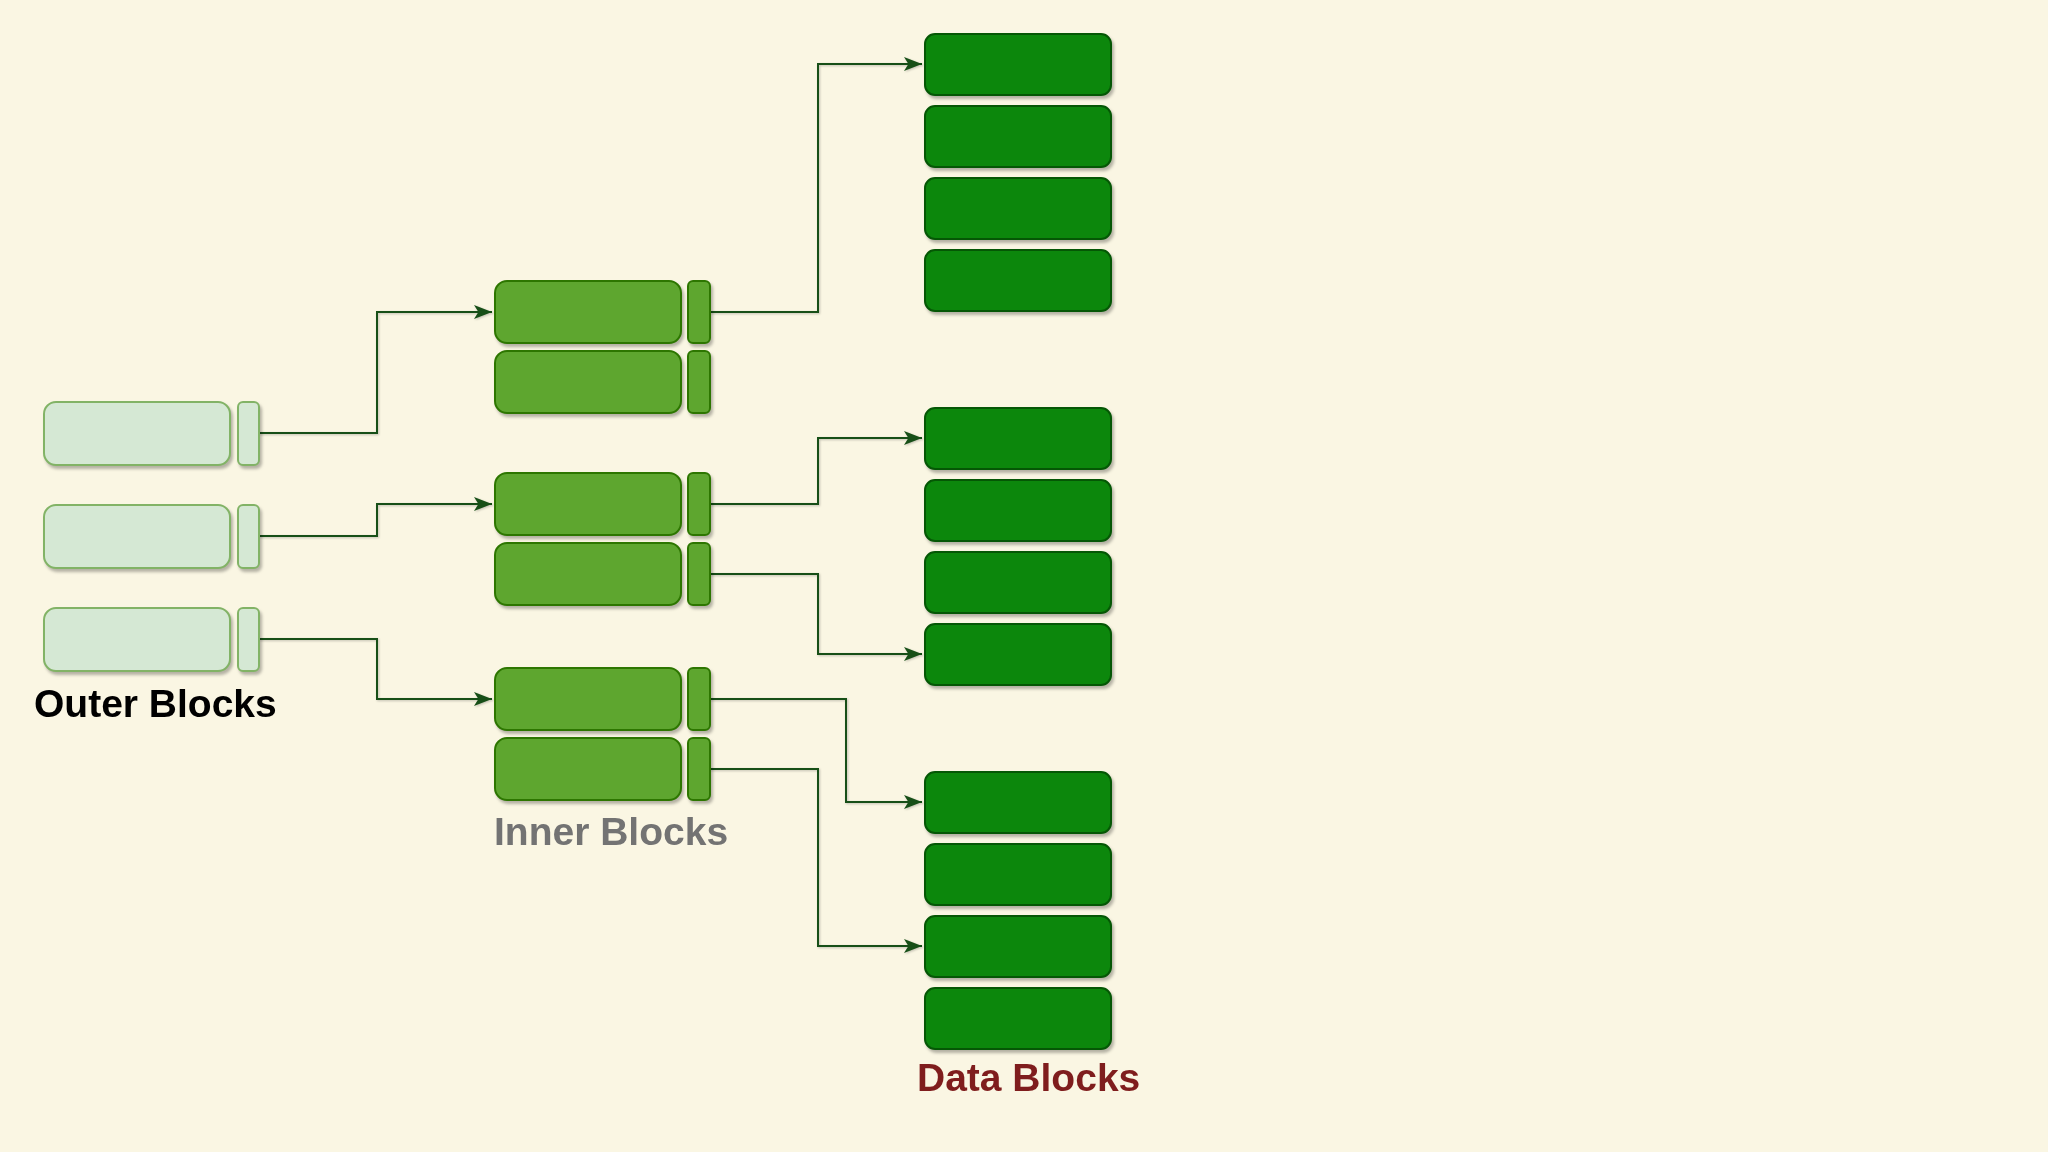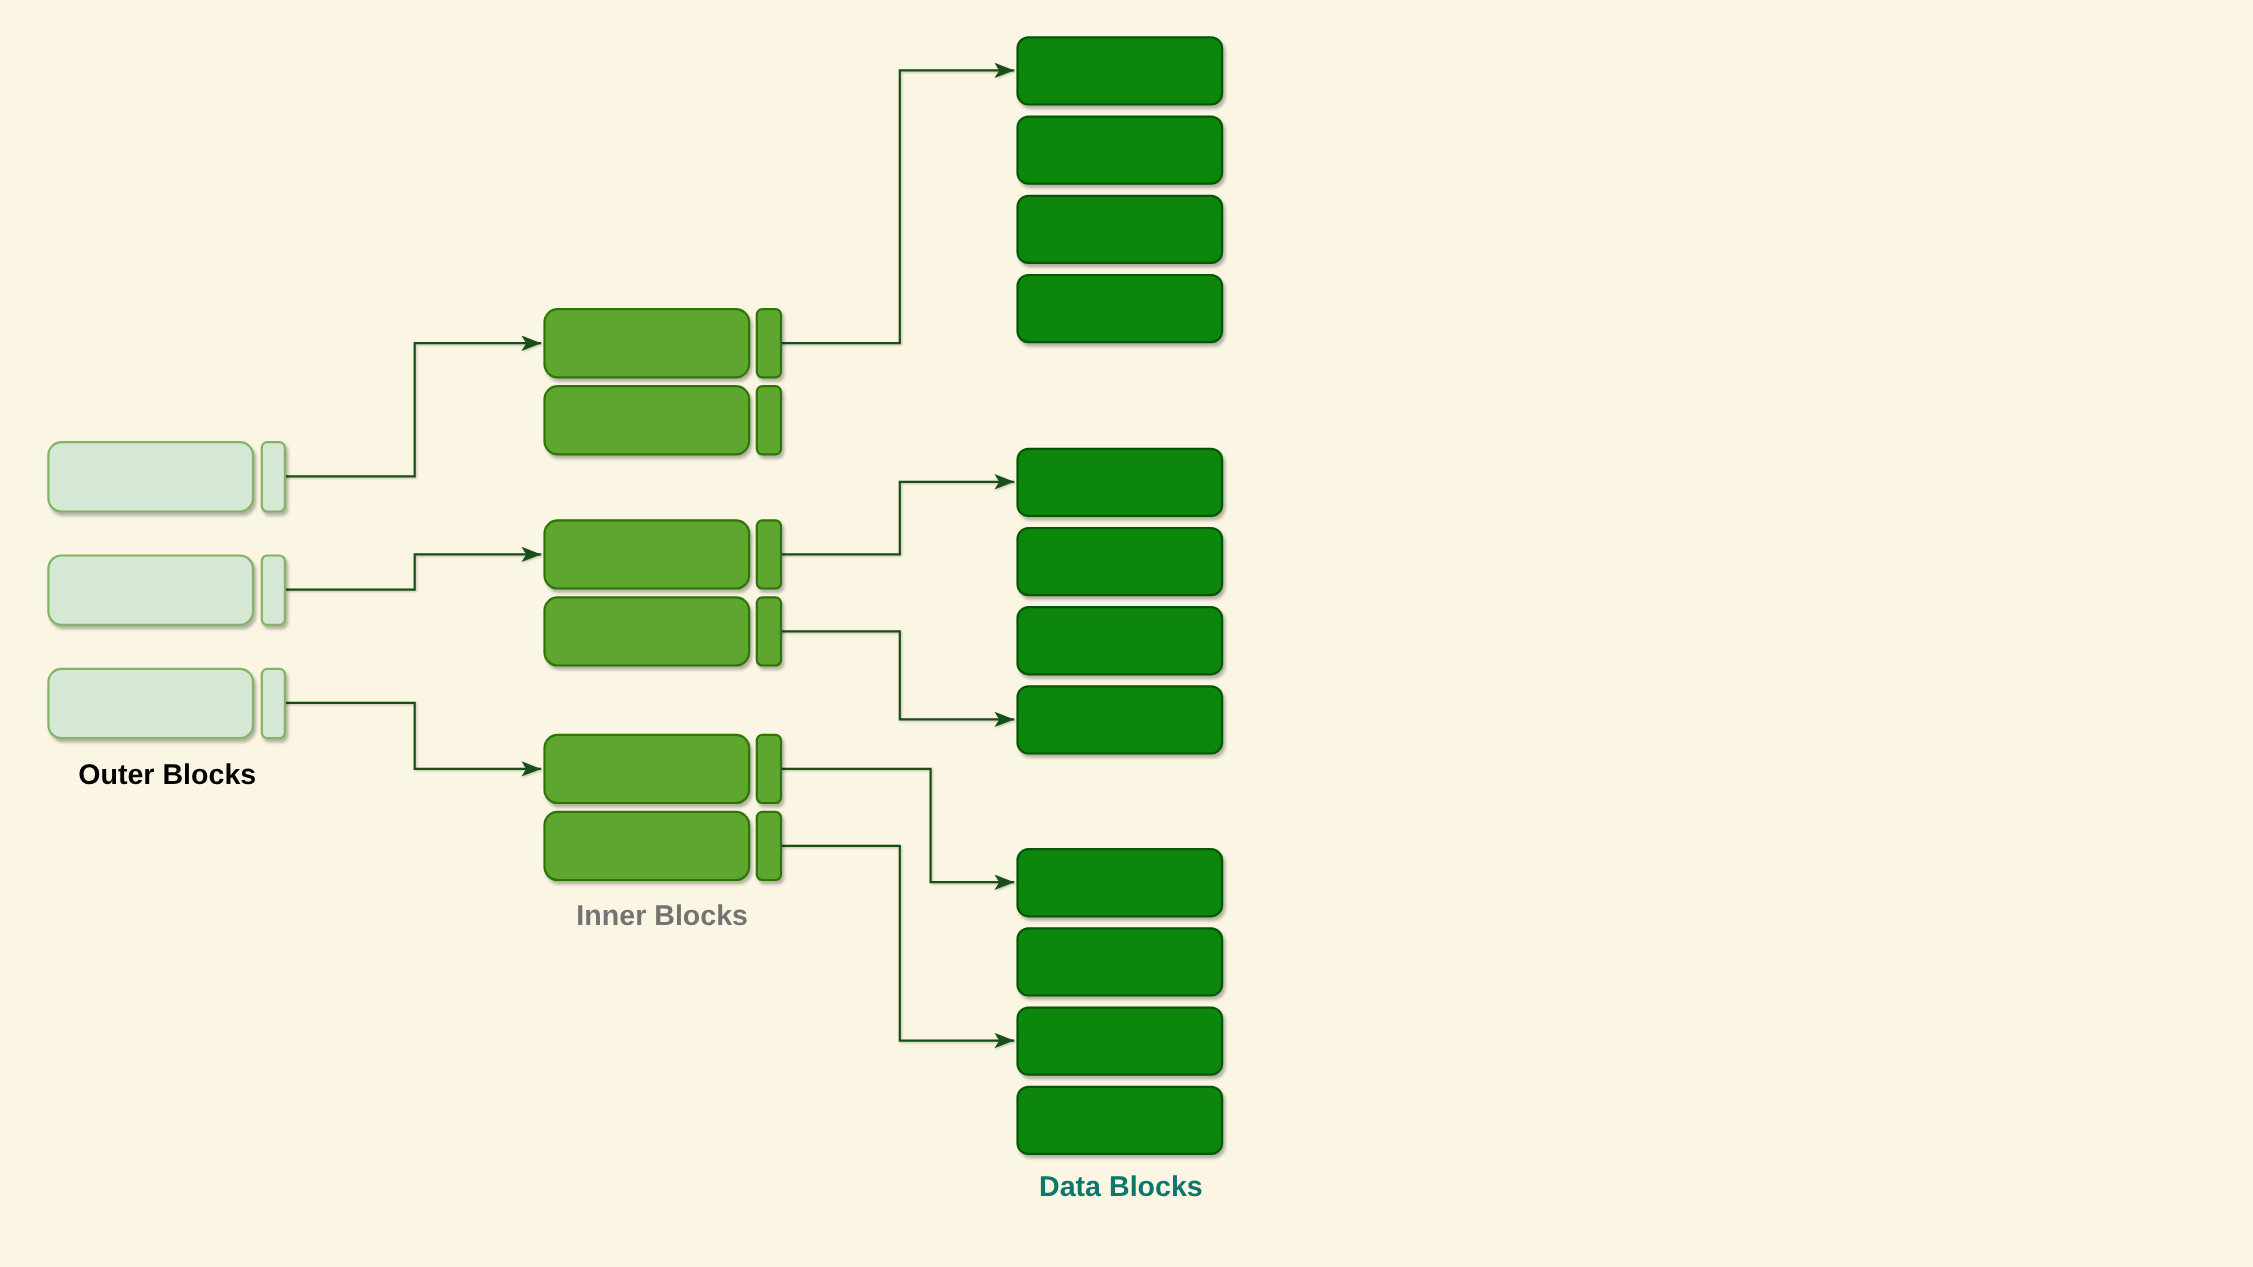--- a/index.html
+++ b/index.html
@@ -11,21 +11,21 @@
   #canvas {
     position: relative;
     width: 2048px; height: 1152px;
   }
   #diagram-svg { position: absolute; left: 0; top: 0; }
   .block { filter: drop-shadow(2px 3px 1.5px rgba(0,0,0,0.28)); }
   .connector { filter: drop-shadow(1px 1.5px 0.8px rgba(0,0,0,0.22)); }
   .diagram-label {
     position: absolute;
     font-weight: bold;
-    font-size: 26px;
+    font-size: 39px;
     line-height: 36px;
     color: #000;
     text-align: center;
     white-space: nowrap;
   }
   .label-outer { left: 34px;  top: 686px;  width: 236px; }
   .label-inner { left: 494px; top: 814px;  width: 216px; }
   .label-data  { left: 917px; top: 1060px; width: 204px; }
 </style>
 </head>
@@ -77,14 +77,14 @@
         <rect x="925" y="624" width="186" height="61" rx="10" ry="10" fill="#0C870C" stroke="#055705" stroke-width="2" class="block"></rect>
         <rect x="925" y="772" width="186" height="61" rx="10" ry="10" fill="#0C870C" stroke="#055705" stroke-width="2" class="block"></rect>
         <rect x="925" y="844" width="186" height="61" rx="10" ry="10" fill="#0C870C" stroke="#055705" stroke-width="2" class="block"></rect>
         <rect x="925" y="916" width="186" height="61" rx="10" ry="10" fill="#0C870C" stroke="#055705" stroke-width="2" class="block"></rect>
         <rect x="925" y="988" width="186" height="61" rx="10" ry="10" fill="#0C870C" stroke="#055705" stroke-width="2" class="block"></rect>
       </g>
   </svg>
 
   <div class="diagram-label label-outer" style="color: rgb(0, 0, 0);">Outer Blocks</div>
   <div class="diagram-label label-inner" style="color: #737373;">Inner Blocks</div>
-  <div class="diagram-label label-data" style="color: #0f766e;">Data Blocks</div>
+  <div class="diagram-label label-data" style="color: #7f1d1d;">Data Blocks</div>
 </div>
 
 </body></html>

